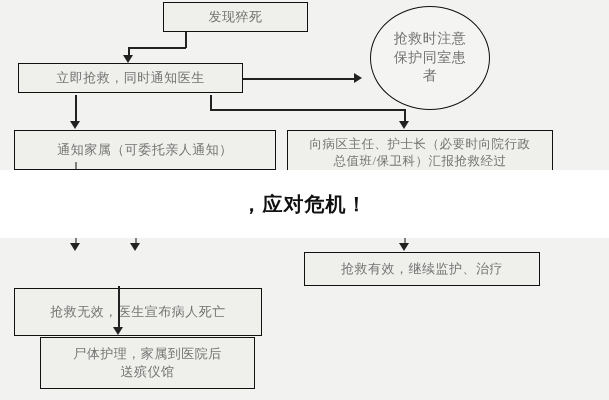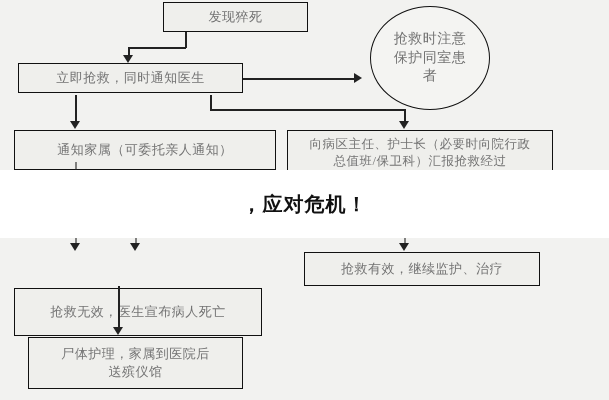--- a/index.html
+++ b/index.html
@@ -119,21 +119,21 @@
   </div>
 
   <div class="node" style="left:14px; top:252px; width:248px; height:48px;margin-top:36px;">
     <span class="txt">抢救无效，医生宣布病人死亡</span>
   </div>
 
   <div class="node" style="left:304px; top:252px; width:236px; height:34px;">
     <span class="txt">抢救有效，继续监护、治疗</span>
   </div>
 
-  <div class="node" style="left:28px; top:337px; width:215px; height:52px;">
+  <div class="node" style="left:40px; top:337px; width:215px; height:52px;">
     <span class="txt">尸体护理，家属到医院后
 送殡仪馆</span>
   </div>
 
   <div class="connector v" style="left:185px; top:32px; height:16px;"></div>
   <div class="connector h" style="left:128px; top:47px; width:58px;"></div>
   <div class="connector v" style="left:128px; top:47px; height:10px;"></div>
   <div class="arrowhead down" style="left:123px; top:55px;"></div>
 
   <div class="connector h" style="left:243px; top:78px; width:112px;"></div>

